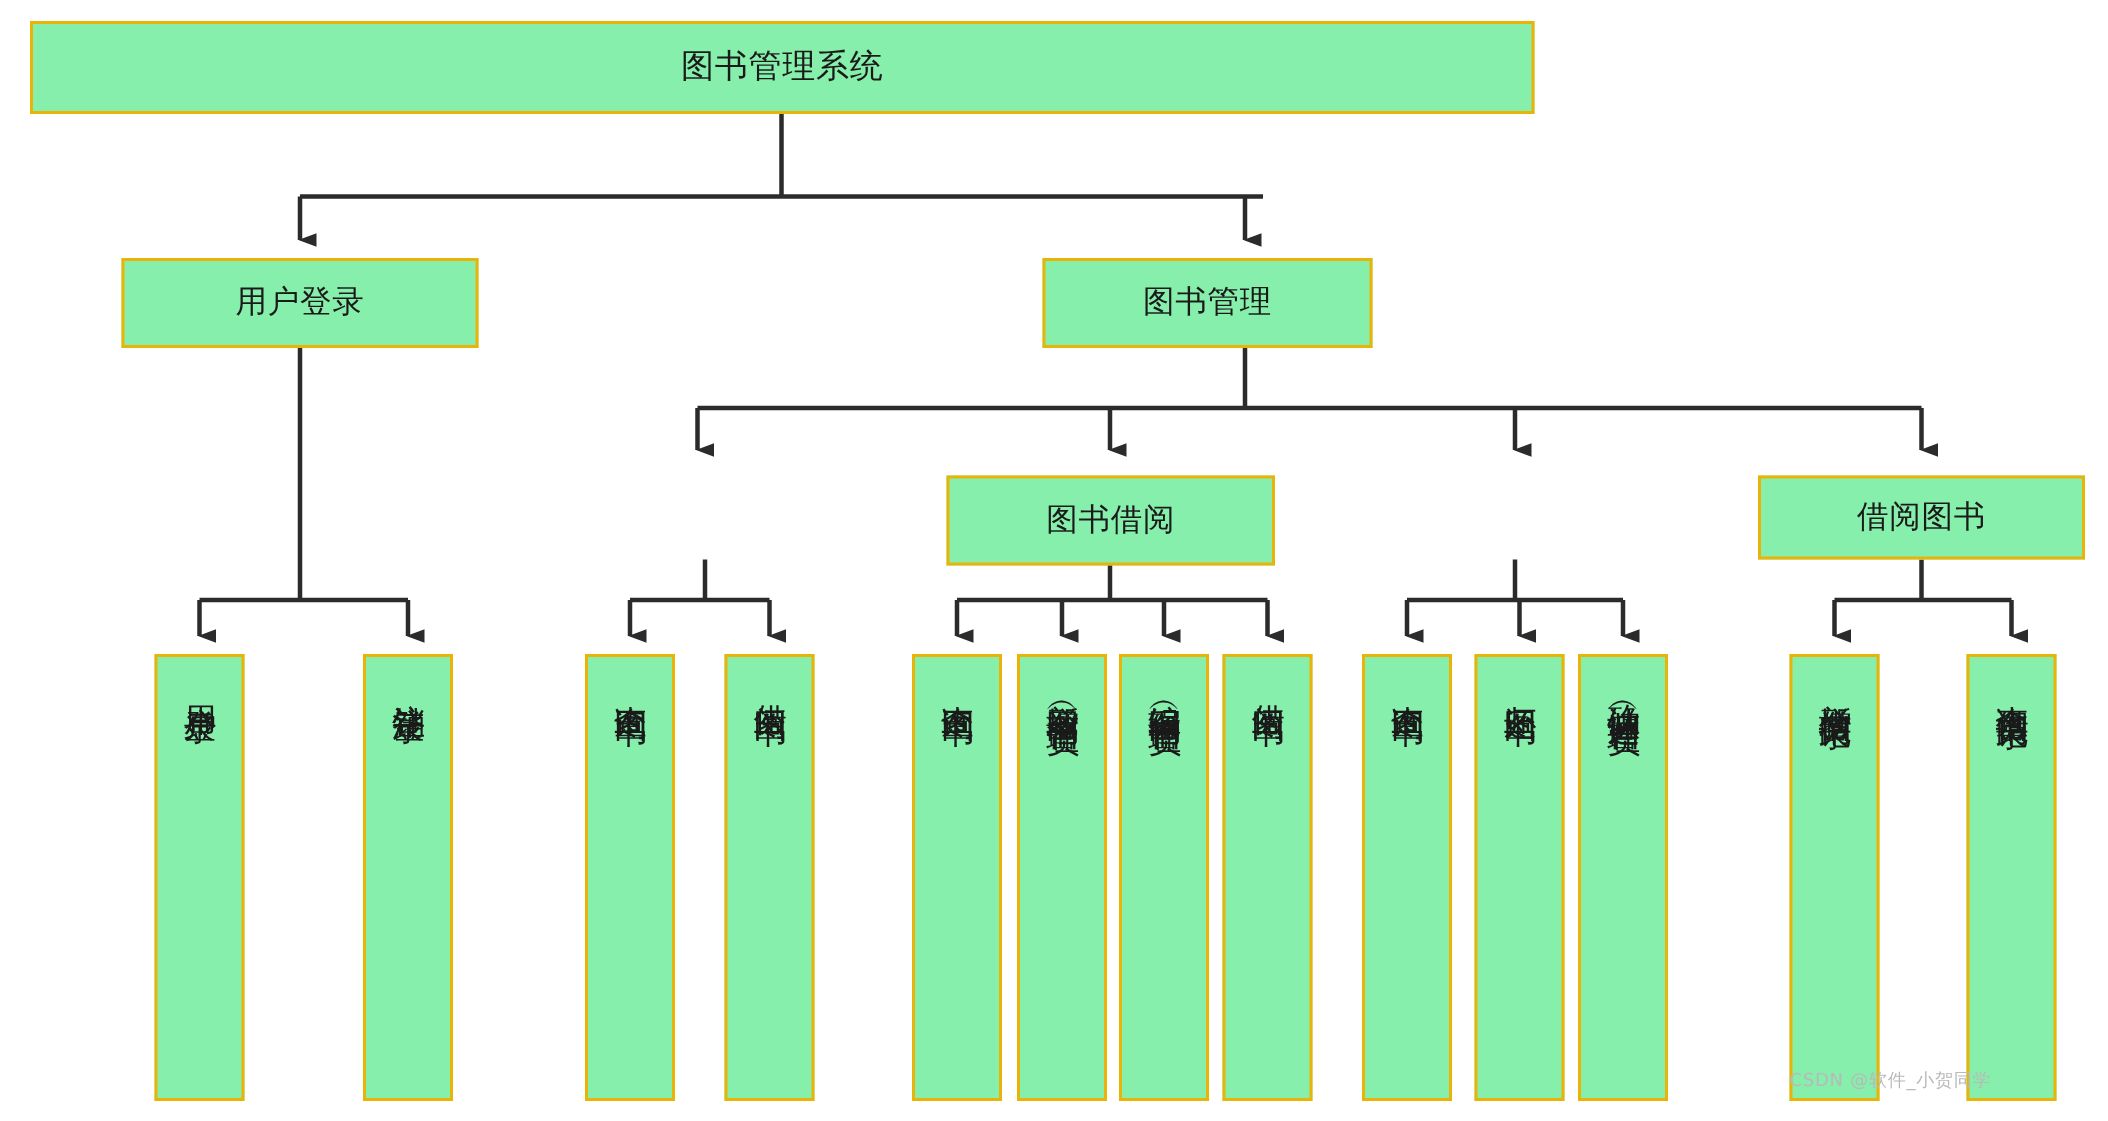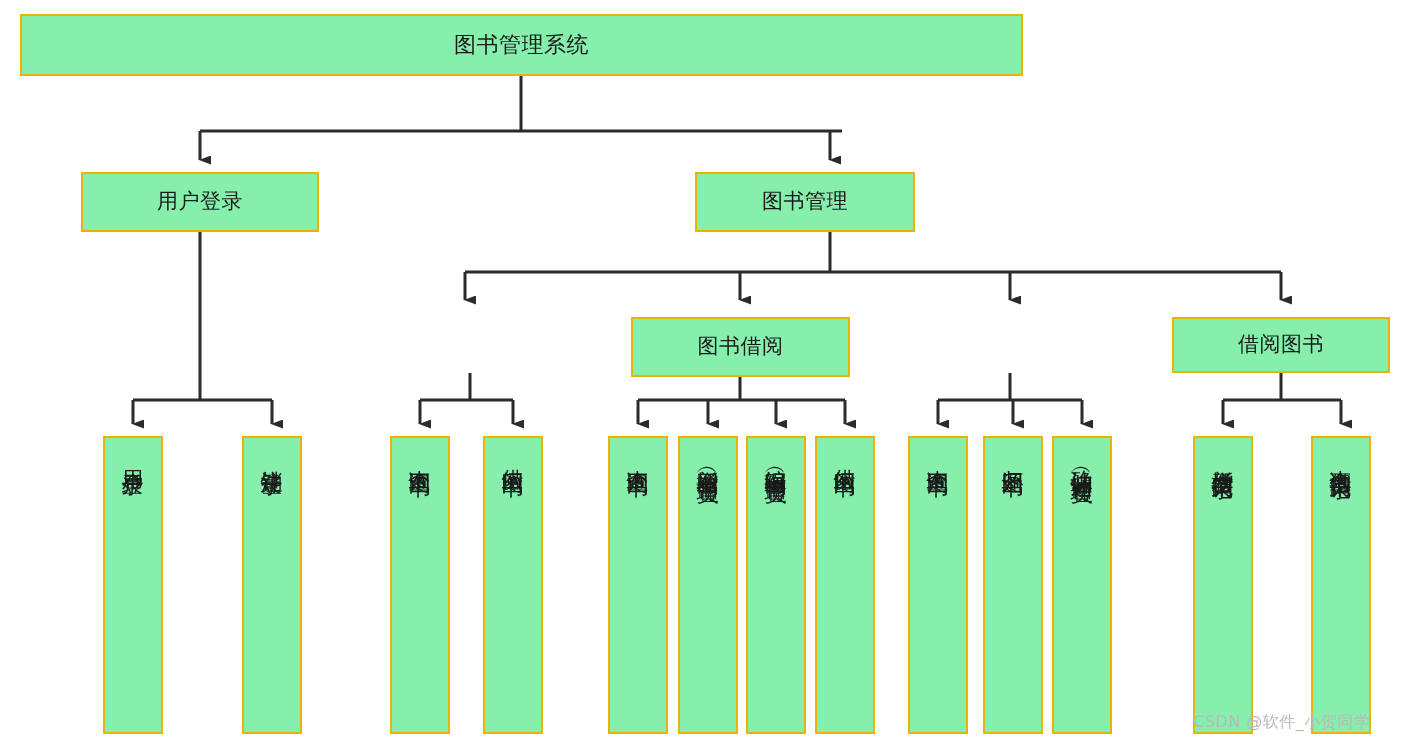--- a/index.html
+++ b/index.html
@@ -51,21 +51,21 @@
     align-items:flex-start;
     justify-content:center;
     padding-top:14px;
   }
   .v-node.tall .lbl{max-height:275px;}
 
   
   #watermark{
     position:absolute;
     left:1193px;top:712px;
-    font-size:16px;
+    font-size:12px;
     color:#b9b9b9;
     white-space:nowrap;
     font-family:"DejaVu Sans","Liberation Sans",sans-serif;
     letter-spacing:0.5px;
   }
 </style>
 </head>
 <body>
 
 <div id="canvas">

